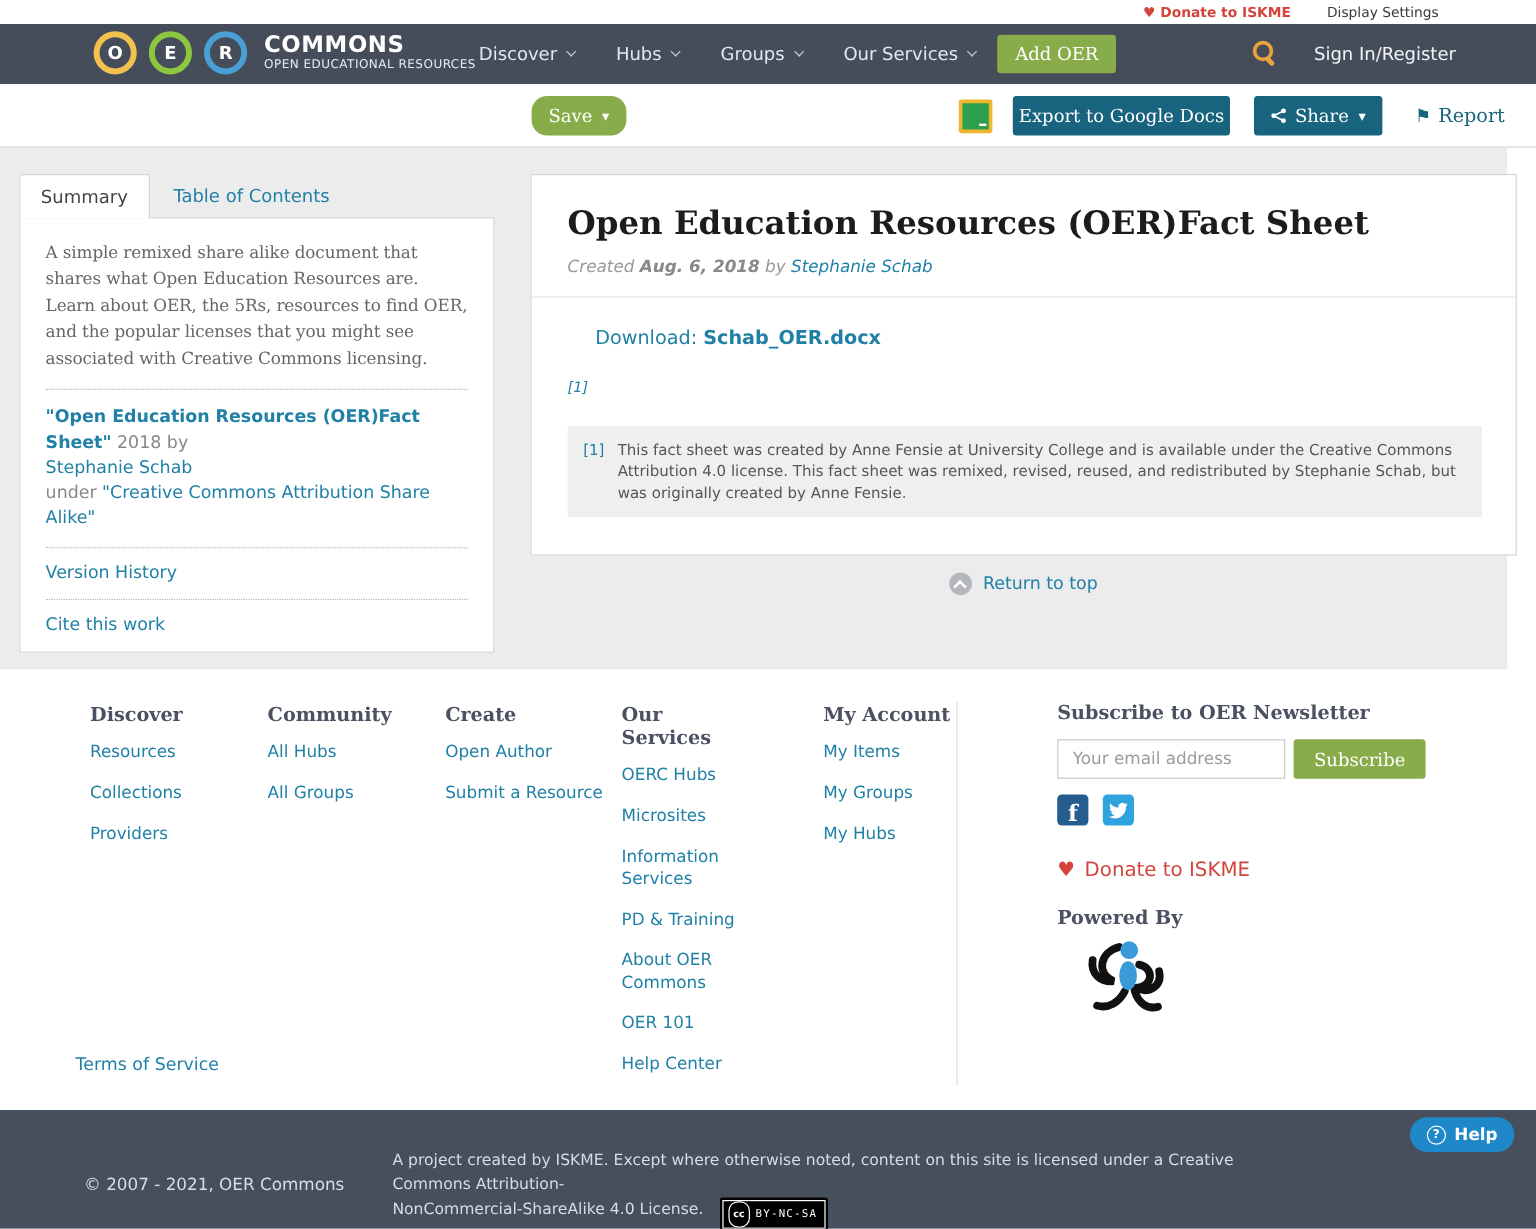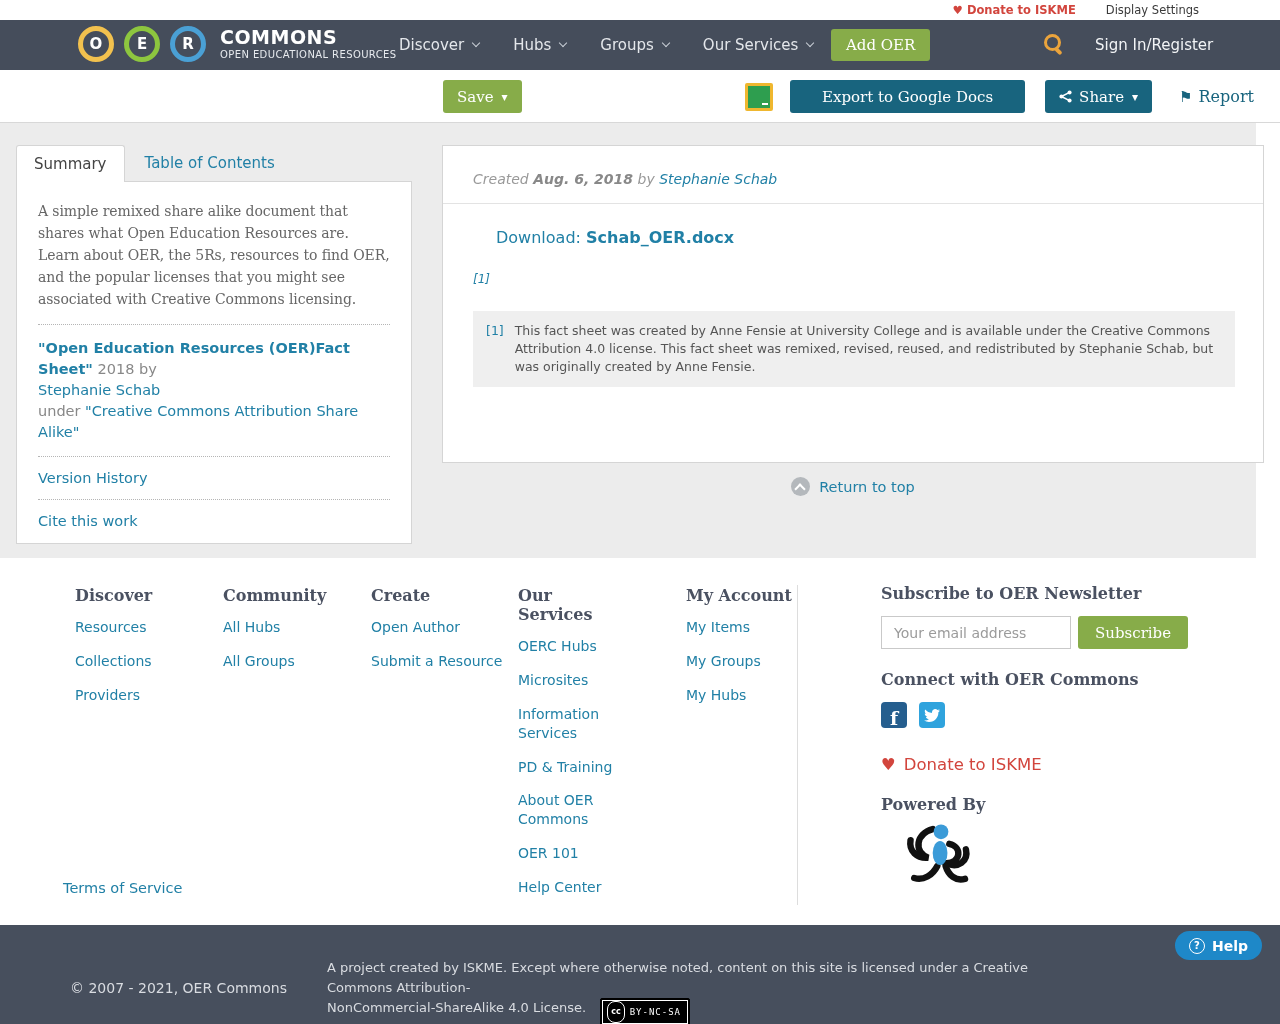--- a/index.html
+++ b/index.html
@@ -46,29 +46,29 @@
         border:3.5px solid var(--search-orange);border-radius:50%;}
   .search-icon::after{content:"";position:absolute;left:14px;top:14px;width:8px;height:4px;
         background:var(--search-orange);border-radius:2px;transform:rotate(45deg);transform-origin:left top;}
   .signin{position:absolute;left:1095px;top:0;line-height:50px;color:#f2f4f6;font-size:15px;}
 
   
   .actionbar{position:absolute;left:0;top:70px;width:1280px;height:53px;background:#fff;
              border-bottom:1px solid #d8d8d8;}
   .btn{display:inline-flex;align-items:center;justify-content:center;border:none;border-radius:3px;
        color:#fff;font-size:15px;font-family:"DejaVu Serif","Liberation Serif",serif;cursor:pointer;height:33px;}
-  .save-btn{position:absolute;left:443px;top:10px;background:var(--green);padding:0 14px;}
+  .save-btn{position:absolute;left:443px;top:10px;background:var(--green);padding:0 14px;border-radius:13px;}
   .caret-down::after{content:"▾";font-size:12px;margin-left:8px;font-family:"DejaVu Sans",sans-serif;}
   .ab-right{position:absolute;right:26px;top:10px;display:flex;align-items:center;}
   .classroom-icon{width:28px;height:28px;background:#2e9e4f;border:3px solid #efb72f;border-radius:2px;
                   position:relative;margin-right:17px;cursor:pointer;}
   .classroom-icon .head{width:6px;height:6px;border-radius:50%;background:#fff;margin:4px auto 0;}
   .classroom-icon .shoulders{width:13px;height:5px;border-radius:6px 6px 0 0;background:#fff;margin:1px auto 0;}
   .classroom-icon .dash{position:absolute;right:2px;bottom:3px;width:6px;height:2px;background:#fff;}
-  .export-btn{background:var(--teal-button);padding:0 32px;margin-right:20px;}
+  .export-btn{background:var(--teal-button);padding:0 5px;margin-right:20px;}
   .share-btn{background:var(--teal-button);padding:0 14px;margin-right:27px;}
   .share-glyph{margin-right:7px;display:inline-flex;}
   .report-link{color:var(--teal-button);font-size:16px;font-family:"DejaVu Serif","Liberation Serif",serif;
                display:inline-flex;align-items:center;}
   .flag-icon::before{content:"⚑";margin-right:6px;font-size:15px;}
 
   
   .content{position:absolute;left:0;top:123px;width:1256px;height:435px;background:var(--page-bg);padding-left:16px;}
 
   
@@ -245,20 +245,21 @@
       </p>
       <hr class="dotted">
       <a class="side-link">Version History</a>
       <hr class="dotted">
       <a class="side-link">Cite this work</a>
     </div>
   </div>
 
   <div class="main-card">
     <div class="mc-head">
+      <h1 class="mc-title">Open Education Resources (OER)Fact Sheet</h1>
       <div class="created">
         <span>Created</span>
         <span class="date">Aug. 6, 2018</span>
         <span>by</span>
         <a>Stephanie Schab</a>
       </div>
     </div>
     <div class="mc-body">
       <div class="download">
         <span>Download:</span>
@@ -315,21 +316,20 @@
   </div>
 
   <div class="fdivider"></div>
 
   <div class="fnews">
     <div class="fhead" style="margin-bottom:4px">Subscribe to OER Newsletter</div>
     <div class="news-row">
       <input class="email-input" type="text" placeholder="Your email address" style="">
       <button class="btn subscribe-btn">Subscribe</button>
     </div>
-    <div class="fhead connect-head" style="margin-bottom:0">Connect with OER Commons</div>
     <div class="social">
       <span class="sicon fb">f</span>
       <span class="sicon tw">
         <svg viewBox="0 0 16 16" width="16" height="16">
             <path fill="#fff" d="M16 3.54c-.59.26-1.22.44-1.88.52.68-.4 1.2-1.04 1.44-1.8-.63.37-1.33.64-2.07.79A3.28 3.28 0 0 0 7.9 5.29c0 .26.03.5.08.74-2.72-.13-5.14-1.44-6.76-3.42-.28.48-.44 1.04-.44 1.64 0 1.14.58 2.14 1.46 2.73-.54-.02-1.04-.17-1.48-.41v.04c0 1.59 1.13 2.91 2.63 3.21-.28.08-.57.12-.87.12-.21 0-.42-.02-.62-.06.42 1.3 1.63 2.25 3.07 2.28A6.58 6.58 0 0 1 0 13.54 9.29 9.29 0 0 0 5.03 15c6.04 0 9.34-5 9.34-9.33v-.43c.64-.46 1.2-1.04 1.63-1.7z"></path>
           </svg>
       </span>
     </div>
     <a class="donate-footer">
         <span class="heart-icon"></span>

